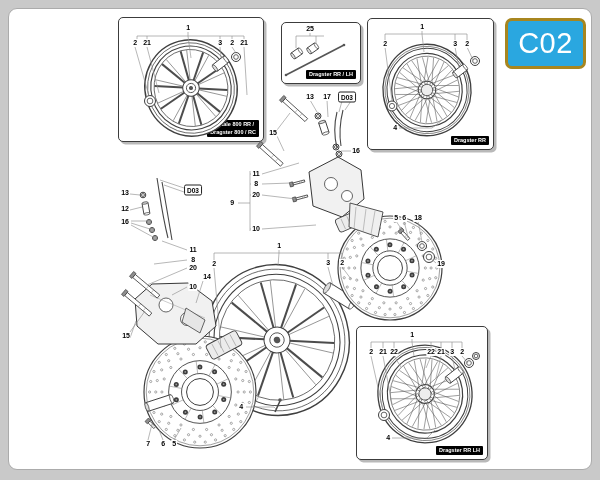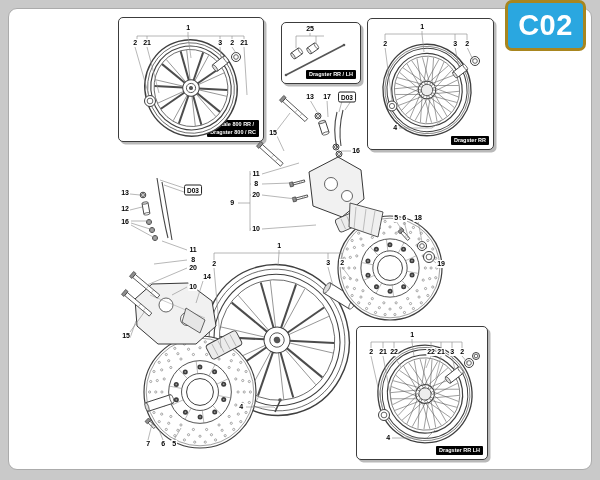--- a/index.html
+++ b/index.html
@@ -12,23 +12,23 @@
              box-shadow:2.5px 2.5px 0 #b9b9b9;z-index:1}
   .inset-badge{position:absolute;right:4px;bottom:4px;background:#000;color:#fff;
                font-weight:700;font-size:5.5px;line-height:1.35;padding:1px 3px;
                text-align:center;z-index:6;border-radius:1px;white-space:nowrap}
   #label-layer{position:absolute;left:0;top:0;width:600px;height:480px;z-index:5;pointer-events:none}
   .callout{position:absolute;transform:translate(-50%,-50%);font-weight:700;font-size:7px;
            line-height:8px;color:#000;background:#fff;padding:0 1px;letter-spacing:-0.2px}
   .refbox{position:absolute;transform:translate(-50%,-50%);font-weight:700;font-size:6.5px;
           line-height:8px;color:#000;background:#fff;border:1px solid #222;border-radius:2px;
           padding:0.5px 2px}
-  .code-badge{position:absolute;left:505px;top:0;width:75px;height:45px;border:3px solid;
+  .code-badge{position:absolute;left:505px;top:18px;width:75px;height:45px;border:3px solid;
               border-radius:7px;display:flex;align-items:center;justify-content:center;
-              font-size:29px;font-weight:700;color:#fff;z-index:7;letter-spacing:0.5px}
+              font-size:29px;font-weight:400;color:#fff;z-index:7;letter-spacing:0.5px}
 </style>
 </head>
 <body>
 
 <div class="page"></div>
 
 <div class="inset-box" style="left:118px;top:17px;width:144px;height:123px">
   <div class="inset-badge">
     <div>Brutale 800 RR /</div>
     <div>Dragster 800 / RC</div>

